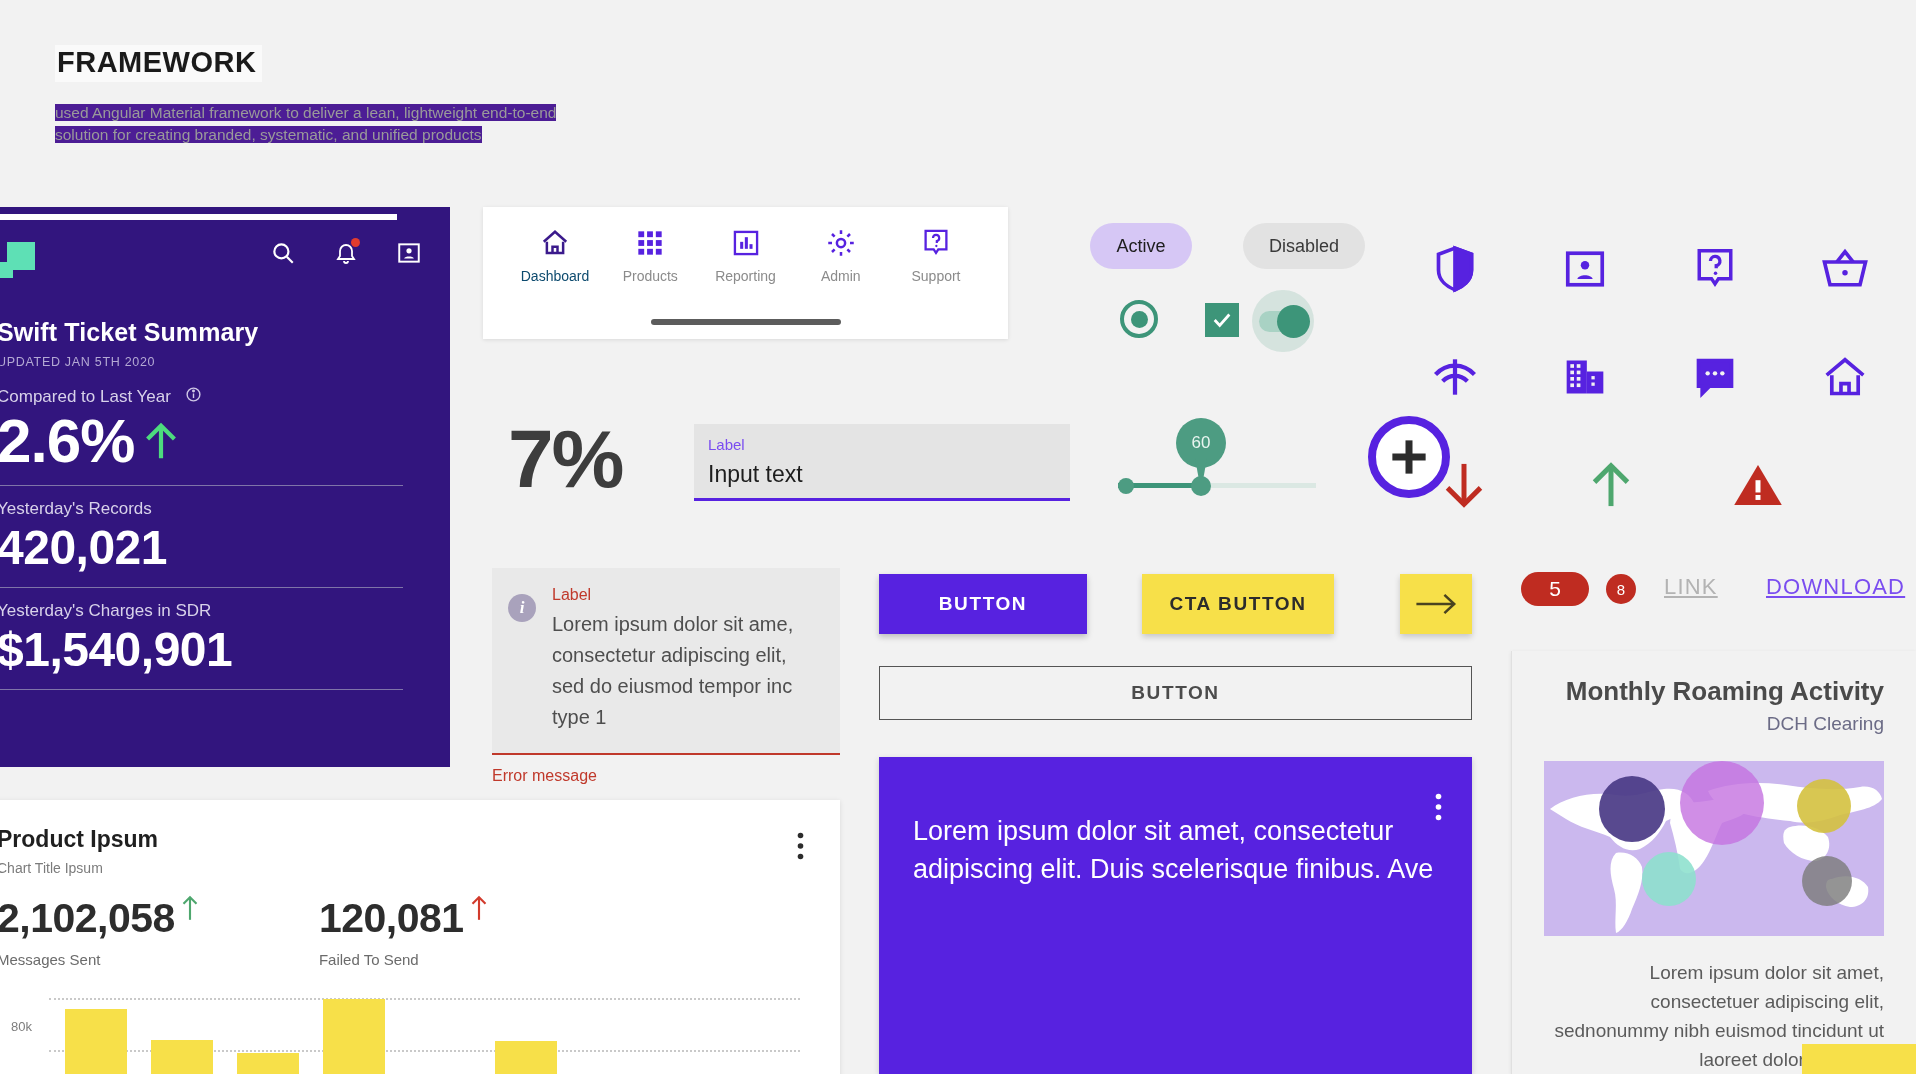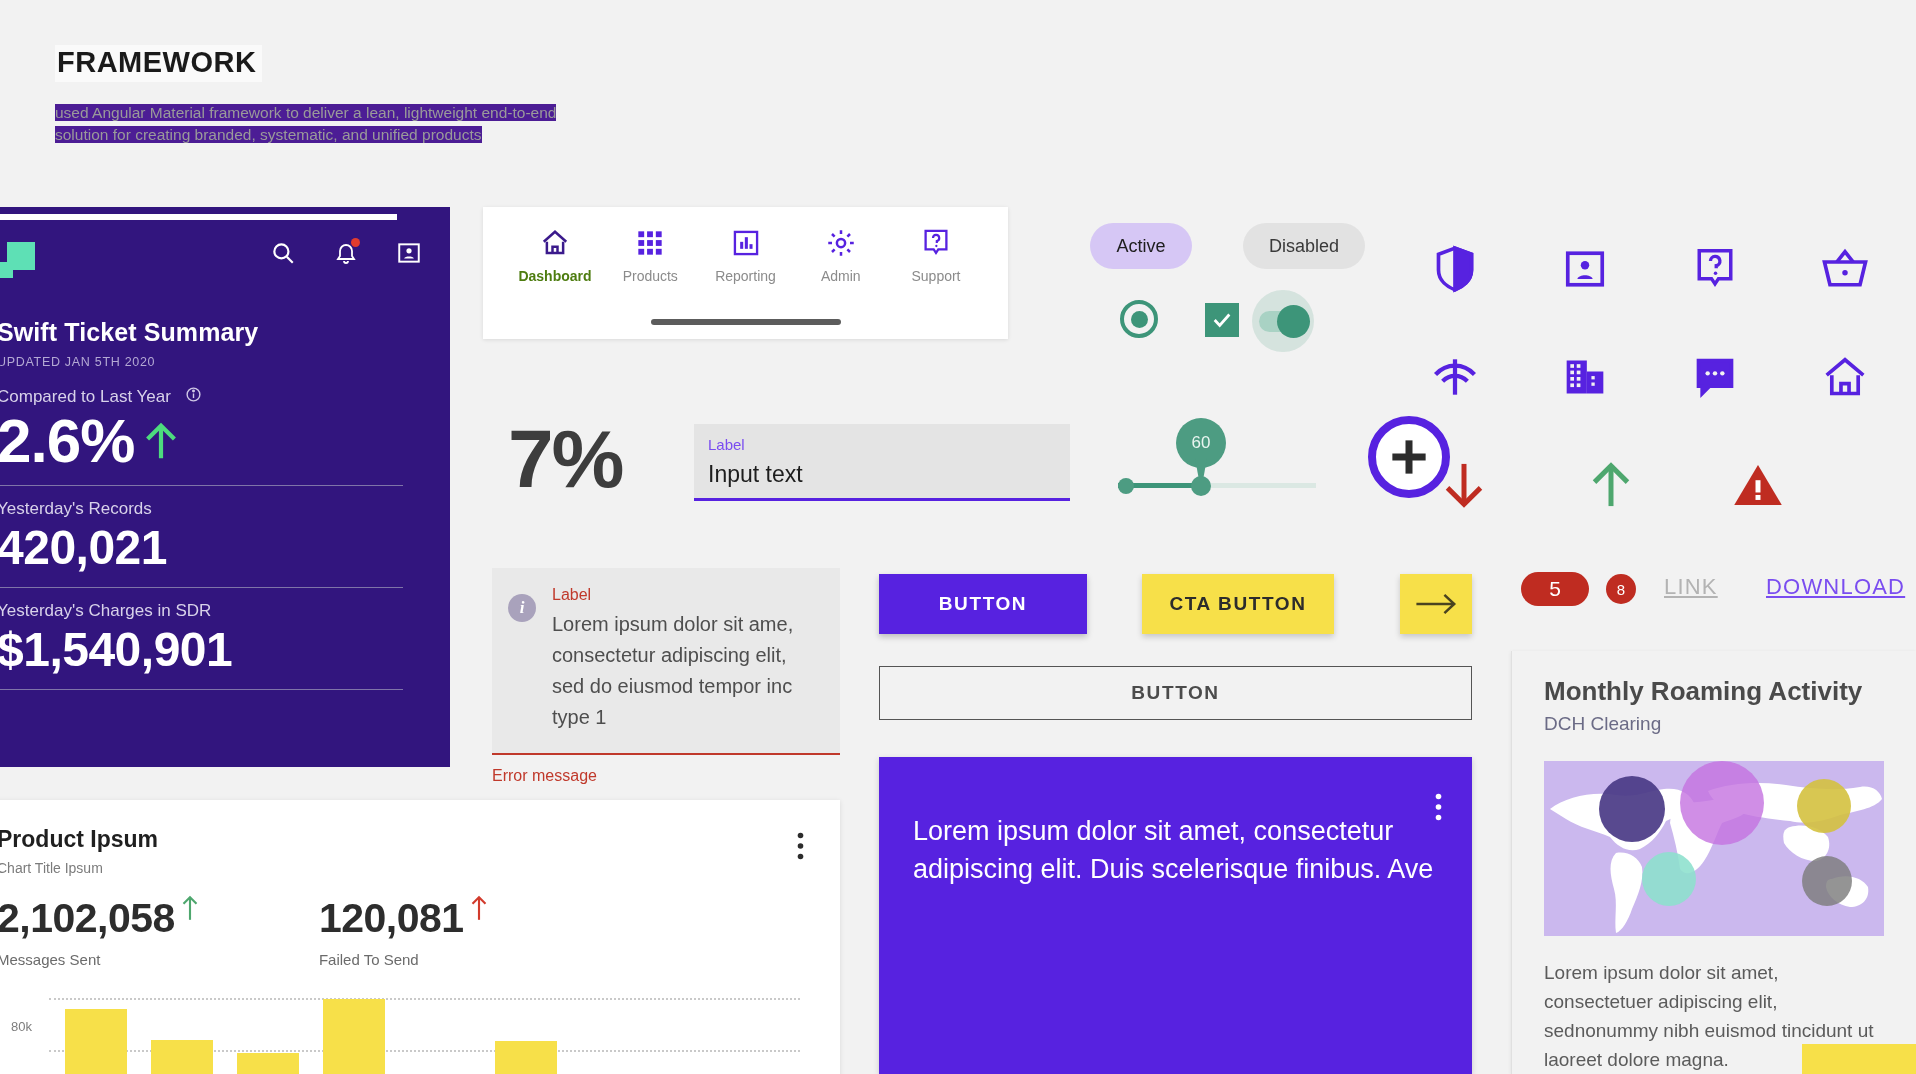--- a/index.html
+++ b/index.html
@@ -53,21 +53,21 @@
   
   .navbar {
     position: absolute; left: 483px; top: 207px;
     width: 525px; height: 132px; background: #fff;
     box-shadow: 0 1px 4px rgba(0,0,0,.10);
   }
   .nav-items { display: flex; justify-content: space-between; padding: 20px 32px 0 32px; }
   .nav-item { display: flex; flex-direction: column; align-items: center; width: 80px; cursor: pointer; }
   .nav-ico { height: 32px; display: flex; align-items: center; }
   .nav-lbl { font-size: 14px; color: #8b8b8b; margin-top: 9px; }
-  .nav-item.active .nav-lbl { color: #4d7c0f; font-weight: 700; }
+  .nav-item.active .nav-lbl { color: #0c4a6e; font-weight: 400; }
   .nav-handle { position: absolute; left: 50%; transform: translateX(-50%); bottom: 14px; width: 190px; height: 6px; border-radius: 3px; background: #5c5c5c; }
 
   
   .chip {
     position: absolute; height: 46px; border-radius: 23px;
     display: flex; align-items: center; justify-content: center;
     font-size: 18px; color: #1e1e1e; padding: 0 24px;
   }
   .chip.active { left: 1090px; top: 223px; width: 102px; background: #d6c7f5; }
   .chip.disabled { left: 1243px; top: 223px; width: 122px; background: #e2e2e2; color: #3a3a3a; }
@@ -131,21 +131,21 @@
   .lnk-disabled { left: 1664px; top: 574px; color: #b3b3b3; }
   .lnk-download { left: 1766px; top: 574px; color: #7a4df0; }
 
   
   .bigcard { position: absolute; left: 879px; top: 757px; width: 593px; height: 317px; background: #5722e0; color: #fff; padding: 30px 34px; box-shadow: 0 2px 6px rgba(0,0,0,.16); }
   .bigcard-kebab { position: absolute; right: 30px; top: 36px; }
   .bigcard-num { font-size: 97px; font-weight: 700; letter-spacing: -2px; line-height: 1.0; }
   .bigcard-txt { font-size: 27px; line-height: 38px; margin-top: 25px; }
 
   
-  .roam { position: absolute; left: 1511px; top: 651px; width: 405px; height: 423px; background: #f2f2f2; border-left: 1px solid #e0e0e0; box-shadow: 0 1px 4px rgba(0,0,0,.08); padding: 25px 32px; }
+  .roam { position: absolute; left: 1511px; top: 651px; width: 405px; height: 423px; background: #f2f2f2; border-left: 1px solid #e0e0e0; box-shadow: 0 1px 4px rgba(0,0,0,.08); padding: 25px 32px; text-align: right; }
   .roam-h { font-size: 26px; font-weight: 700; color: #4a4a4a; }
   .roam-sub { font-size: 19px; color: #6b6b86; margin-top: 6px; }
   .roam-map { position: relative; margin-top: 26px; height: 175px; background: #cbb8ee; overflow: hidden; }
   .roam-txt { font-size: 19px; line-height: 29px; color: #5b5b5b; margin-top: 22px; }
   .roam-btn { position: absolute; right: 0; bottom: -14px; width: 114px; height: 44px; background: #f7e049; }
   .blob { position: absolute; border-radius: 50%; }
 
   
   .chartcard { position: absolute; left: -50px; top: 800px; width: 890px; height: 300px; background: #fff; padding: 26px 40px 0 47px; box-shadow: 0 1px 5px rgba(0,0,0,.10); }
   .cc-h { font-size: 23px; font-weight: 700; color: #1f1f1f; }

